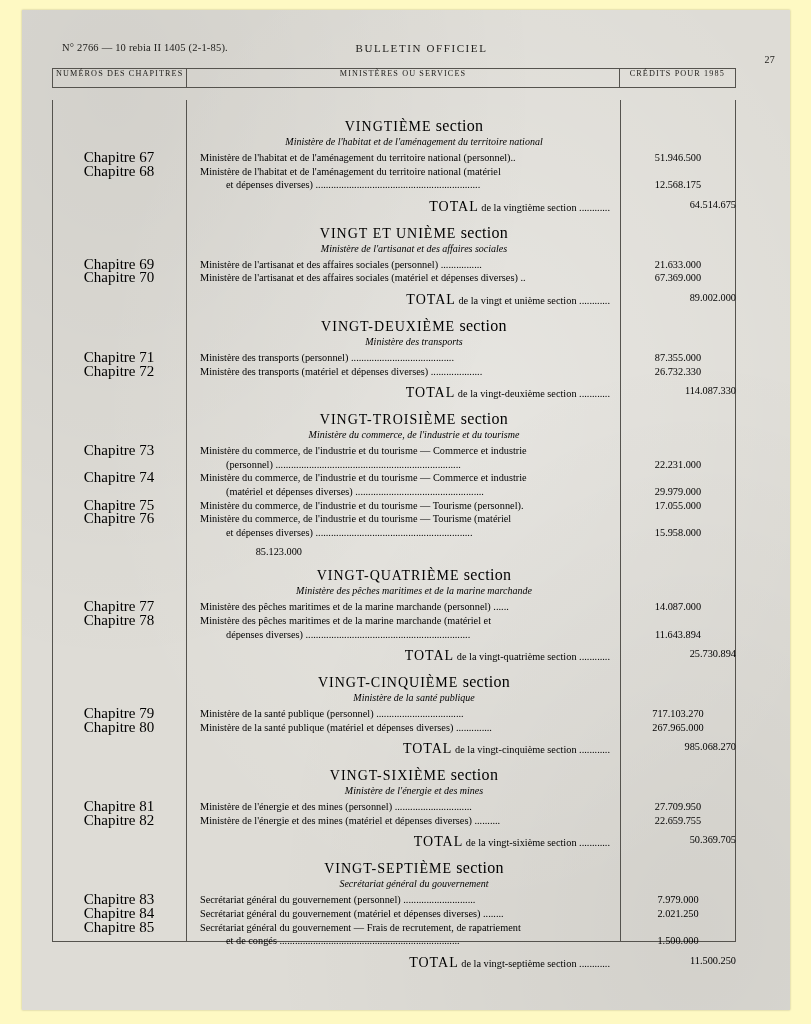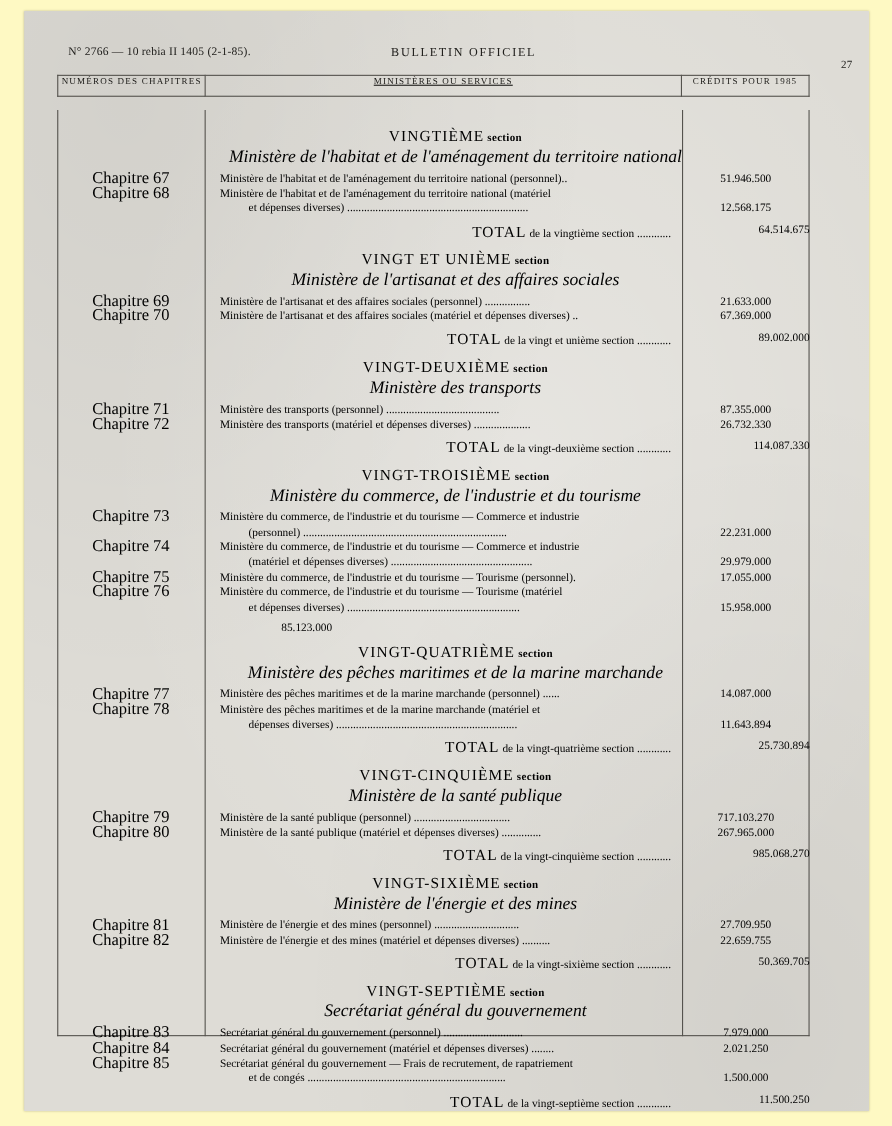--- a/index.html
+++ b/index.html
@@ -66,21 +66,21 @@
   }
   th.col-head {
     font-weight: normal;
     font-size: 8.2px;
     letter-spacing: 1.1px;
     text-align: center;
     padding: 6px 2px 6px;
     height: 18px;
   }
   .c-num { width: 134px; }
-  .c-desc { width: 434px; text-decoration: underline; }
+  .c-desc { width: 434px; }
   .c-cred { width: 116px; }
 
   
   .grid {
     position: absolute;
     left: 52px;
     top: 100px;
     width: 684px;
     height: 842px;
   }
@@ -104,25 +104,25 @@
     position: relative;
     padding-top: 8px;
   }
   .sec-title {
     text-align: center;
     font-size: 9px;
     letter-spacing: 1.2px;
     margin: 9px 0 1px 0;
     padding-left: 40px;
   }
-  .sec-title .big { font-size: 10px; letter-spacing: .3px; font-weight: bold; }
+  .sec-title .big { font-size: 16px; letter-spacing: .3px; }
   .sec-sub {
     text-align: center;
     font-style: italic;
-    font-size: 16px;
+    font-size: 10px;
     margin: 0 0 4px 0;
     padding-left: 40px;
     font-family: Liberation Serif, serif;
   }
   .entry { display: flex; margin: 0; }
   .entry .num {
     flex: 0 0 134px;
     text-align: center;
     font-size: 15px;
     line-height: 13.6px;

